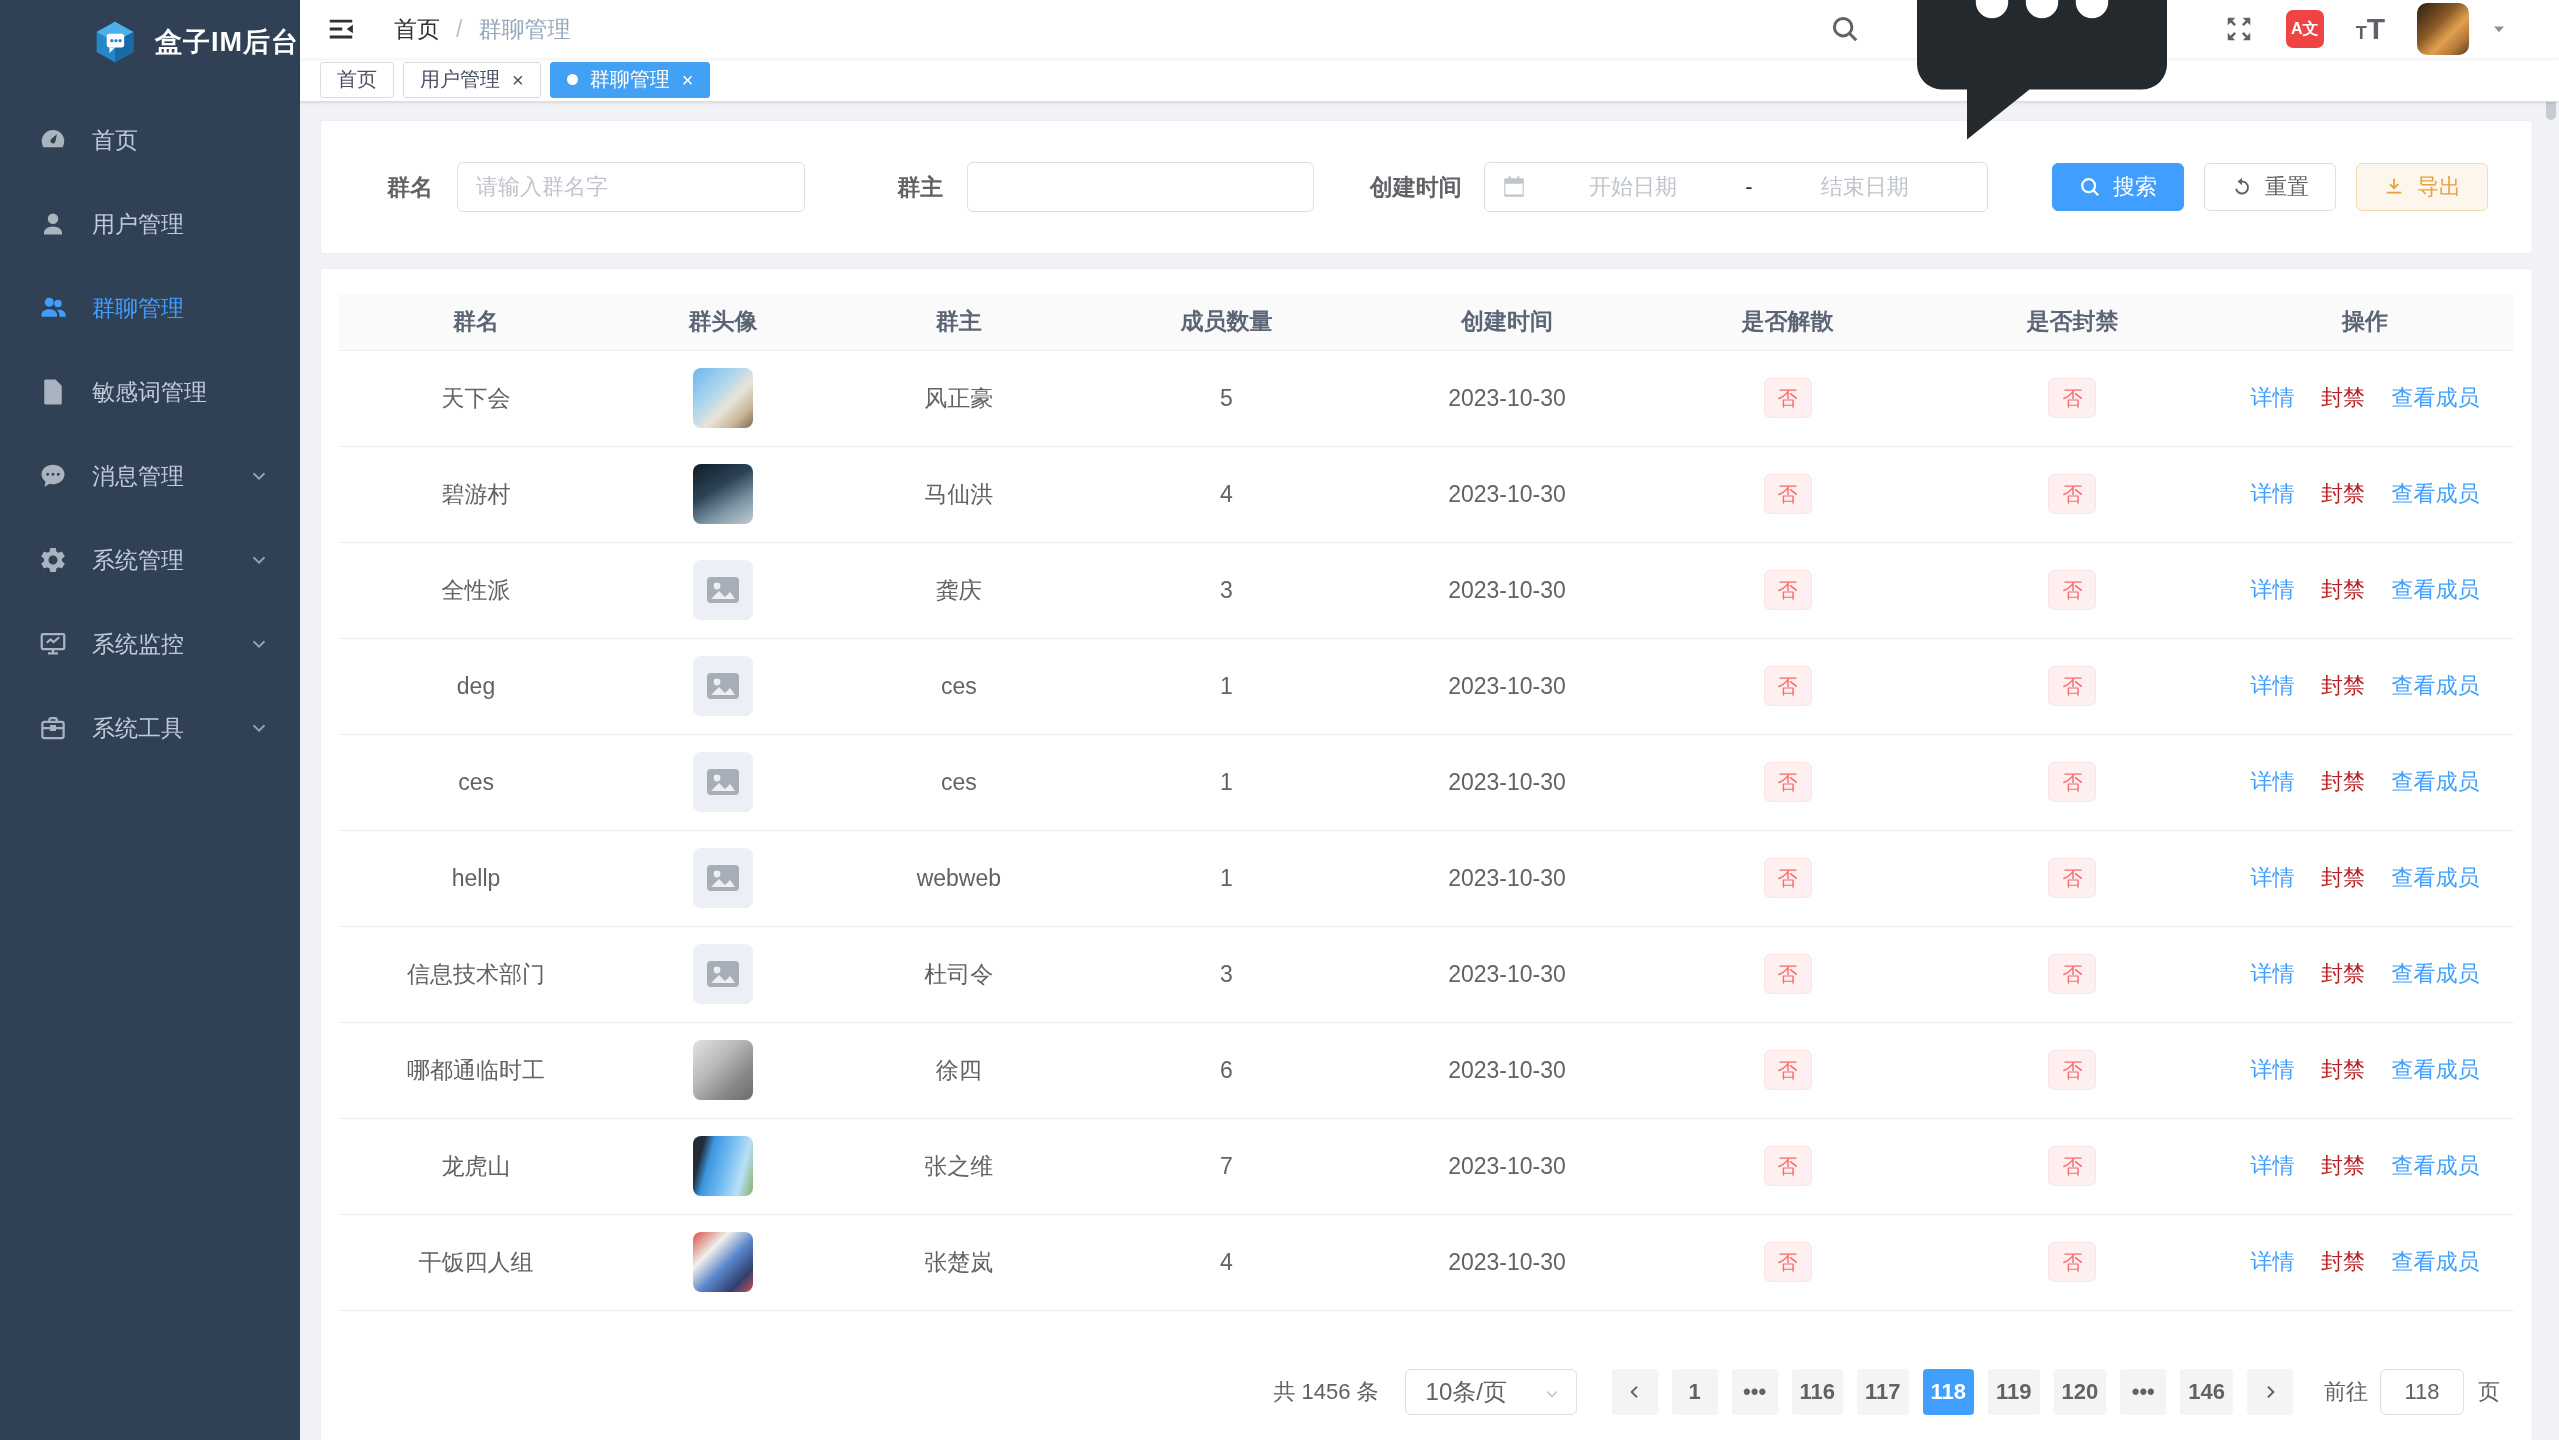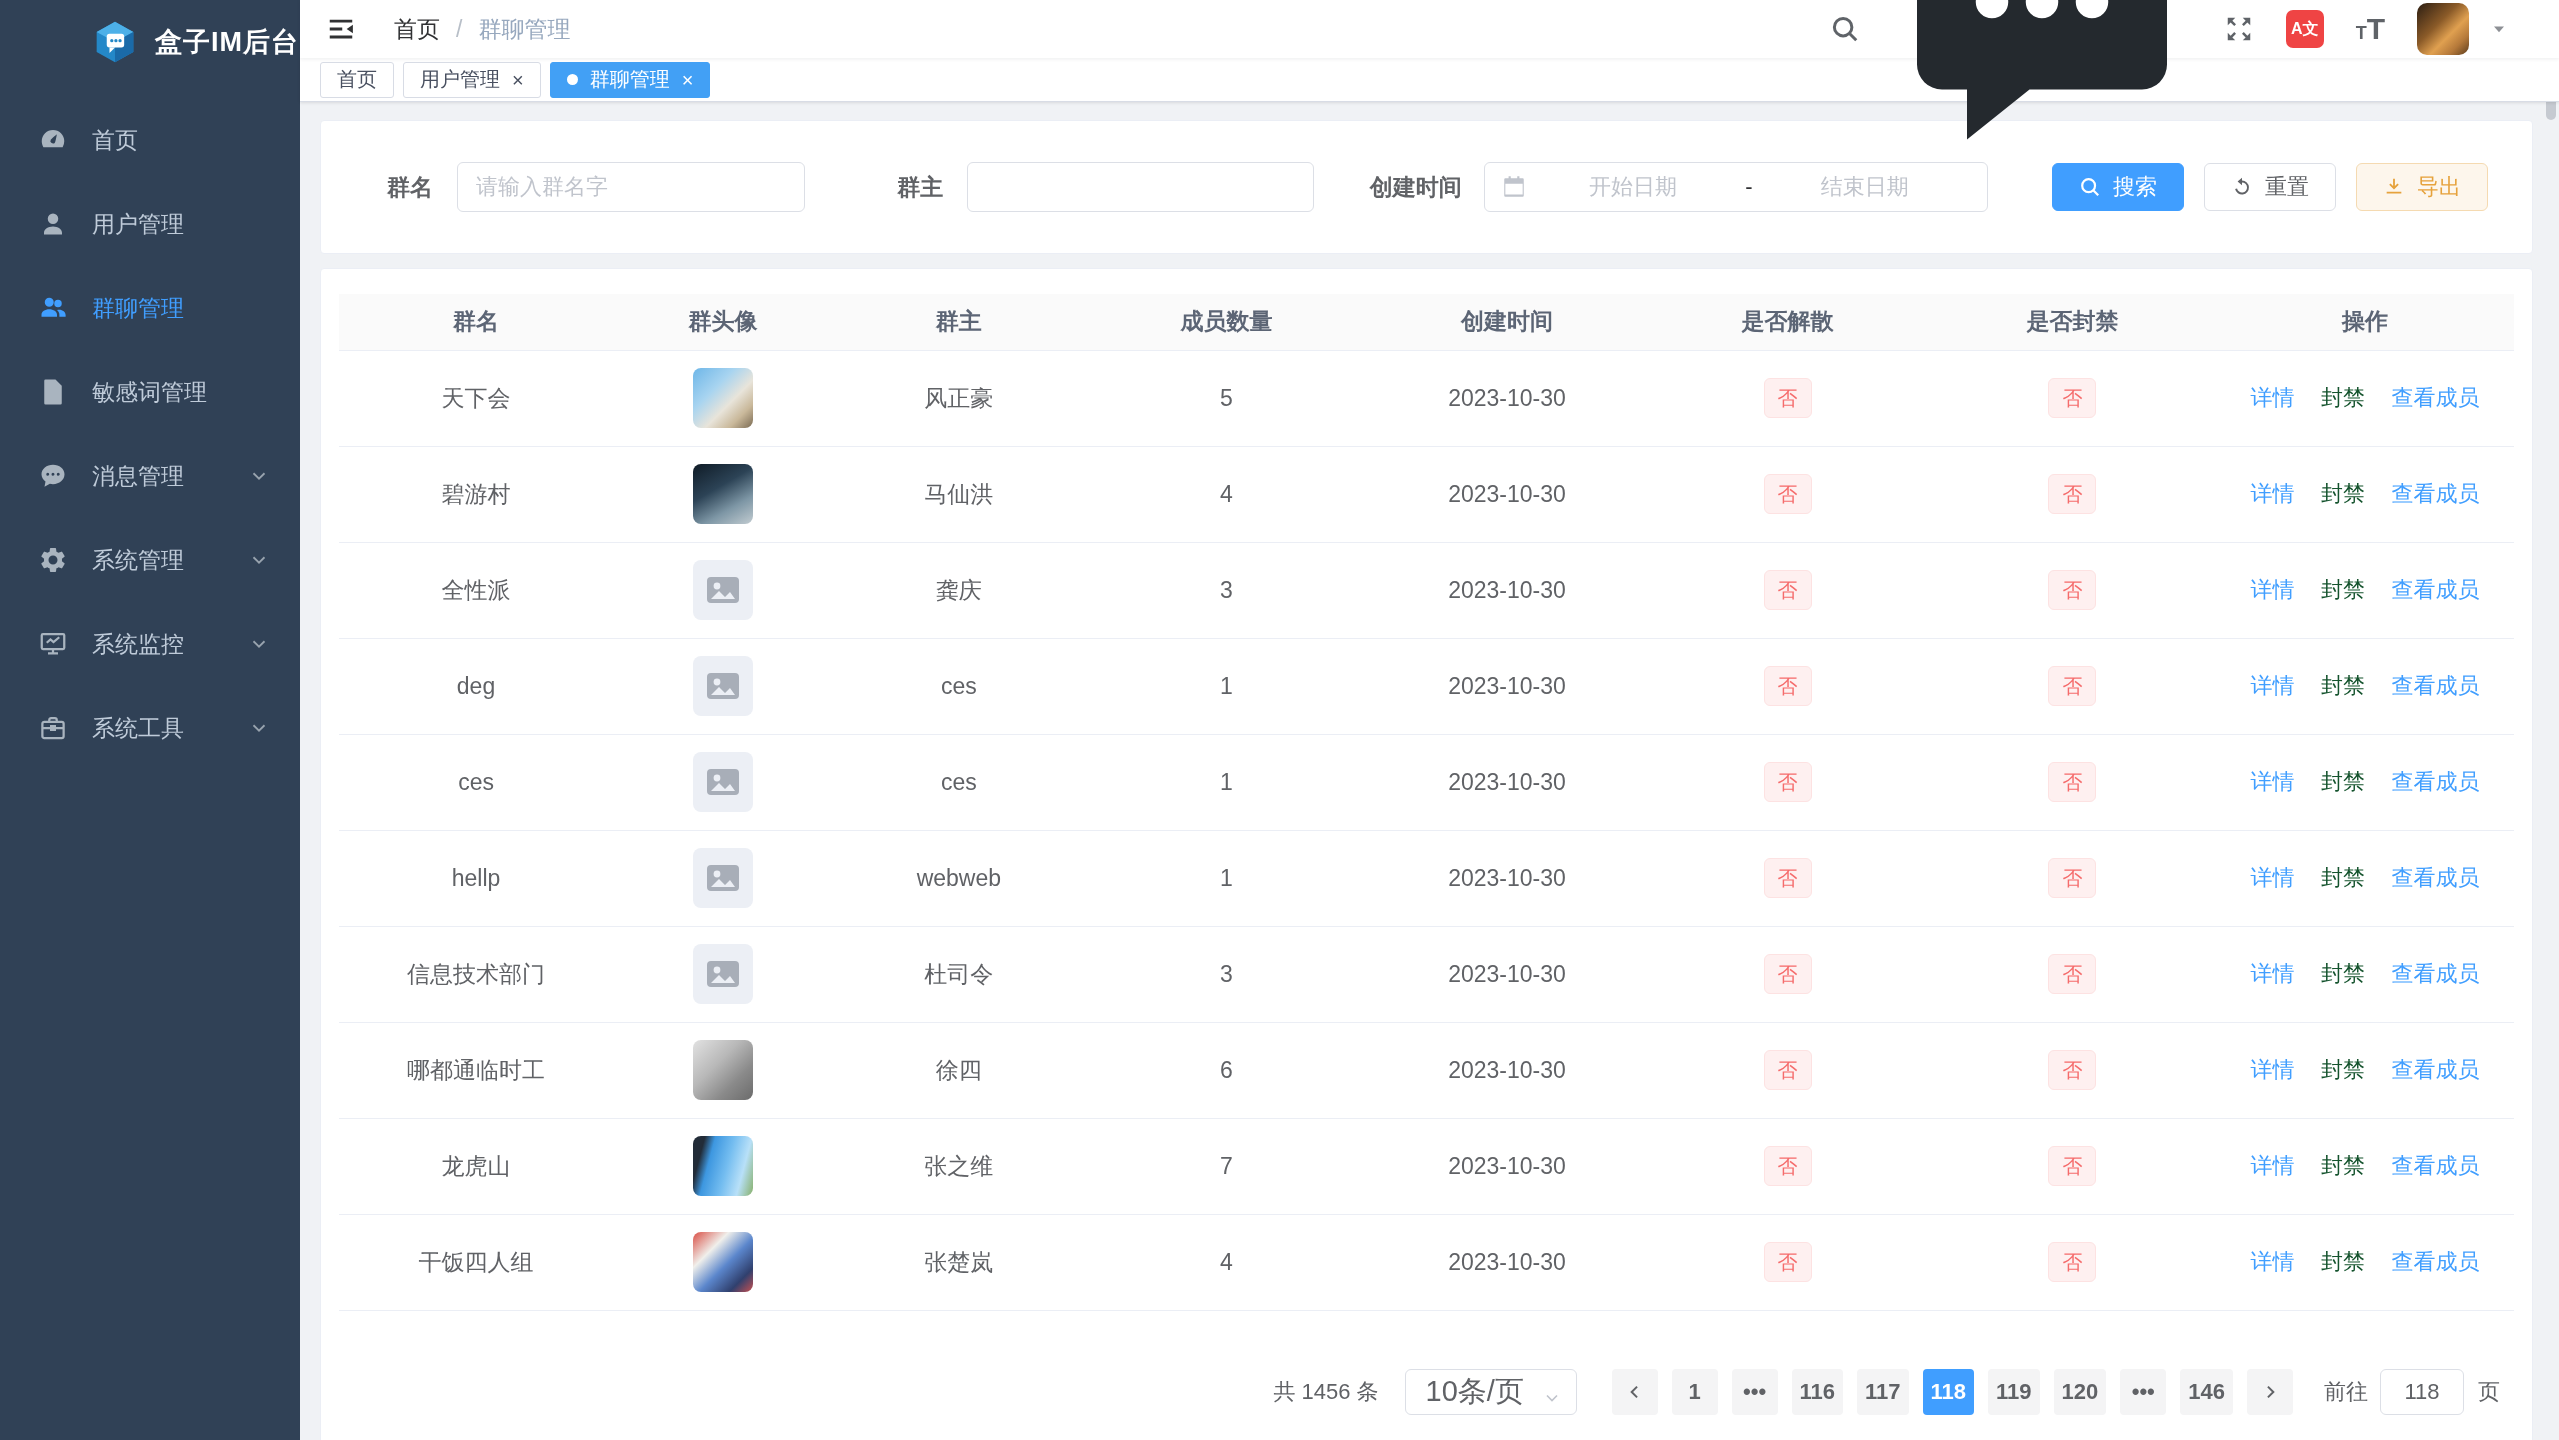--- a/index.html
+++ b/index.html
@@ -82,26 +82,26 @@
   .ph-icon { width:34px; height:30px; display:none; }
   .avatar-placeholder .ph-icon { display:block; }
   .avatar-photo1 { background:linear-gradient(135deg,#6db6e8 0%,#a8d4f0 35%,#e8e4da 60%,#c9b89a 80%,#7a6a52 100%); }
   .avatar-photo2 { background:linear-gradient(150deg,#0f1b26 0%,#2c4356 40%,#7d96a5 70%,#c2ccd1 100%); }
   .avatar-photo8 { background:linear-gradient(135deg,#e2e2e2 0%,#b8b8b8 40%,#8a8a8a 70%,#6b6b6b 100%); }
   .avatar-photo9 { background:linear-gradient(105deg,#222c38 0%,#222c38 16%,#3d97e0 30%,#74bdf0 55%,#b8e0f8 78%,#87b06a 100%); }
   .avatar-photo10 { background:linear-gradient(135deg,#d94f45 0%,#f0efeb 30%,#5b86cc 55%,#30406e 80%,#c75050 100%); }
   .tag-no { display:inline-block; padding:9px 13px; background:#fef0f0; border:1px solid #fde2e2; color:#f56c6c; border-radius:6px; font-size:20px; line-height:1; }
   .op-link { font-size:22px; margin:0 10px; cursor:pointer; white-space:nowrap; }
   .op-blue { color:#409eff;font-family:Liberation Serif, serif; }
-  .op-red { color:#14532d; }
+  .op-red { color:#b91c1c; }
 
   
   .pagination { display:flex; align-items:center; justify-content:flex-end; padding:58px 14px 0 0; }
   .pag-total { font-size:22px; color:#606266; margin-right:26px; }
-  .pag-select { width:172px; height:46px; border:1px solid #dcdfe6; border-radius:6px; display:flex; align-items:center; padding:0 14px 0 20px; color:#606266; font-size:29px; margin-right:28px; cursor:pointer; }
+  .pag-select { width:172px; height:46px; border:1px solid #dcdfe6; border-radius:6px; display:flex; align-items:center; padding:0 14px 0 20px; color:#606266; font-size:24px; margin-right:28px; cursor:pointer; }
   .sel-chevron { margin-left:auto; width:20px; height:20px; color:#c0c4cc; }
   .sel-chevron svg { width:100%; height:100%; }
   .page-btn { min-width:46px; height:46px; padding:0 8px; margin:0 7px; background:#f4f4f5; border-radius:4px; display:inline-flex; align-items:center; justify-content:center; font-size:22px; color:#606266; font-weight:600; cursor:pointer; }
   .page-btn.active { background:#409eff; color:#fff; }
   .page-arrow svg { width:20px; height:20px; }
   .goto-label { margin:0 12px 0 24px; font-size:22px; color:#606266; }
   .goto-input { width:84px; height:46px; border:1px solid #dcdfe6; border-radius:6px; text-align:center; font-size:22px; color:#606266; outline:none; }
   .goto-suffix { margin-left:14px; font-size:22px; color:#606266; }
 
   .scroll-thumb { position:fixed; right:3px; top:10px; width:10px; height:110px; border-radius:5px; background:#c6cad1; }

